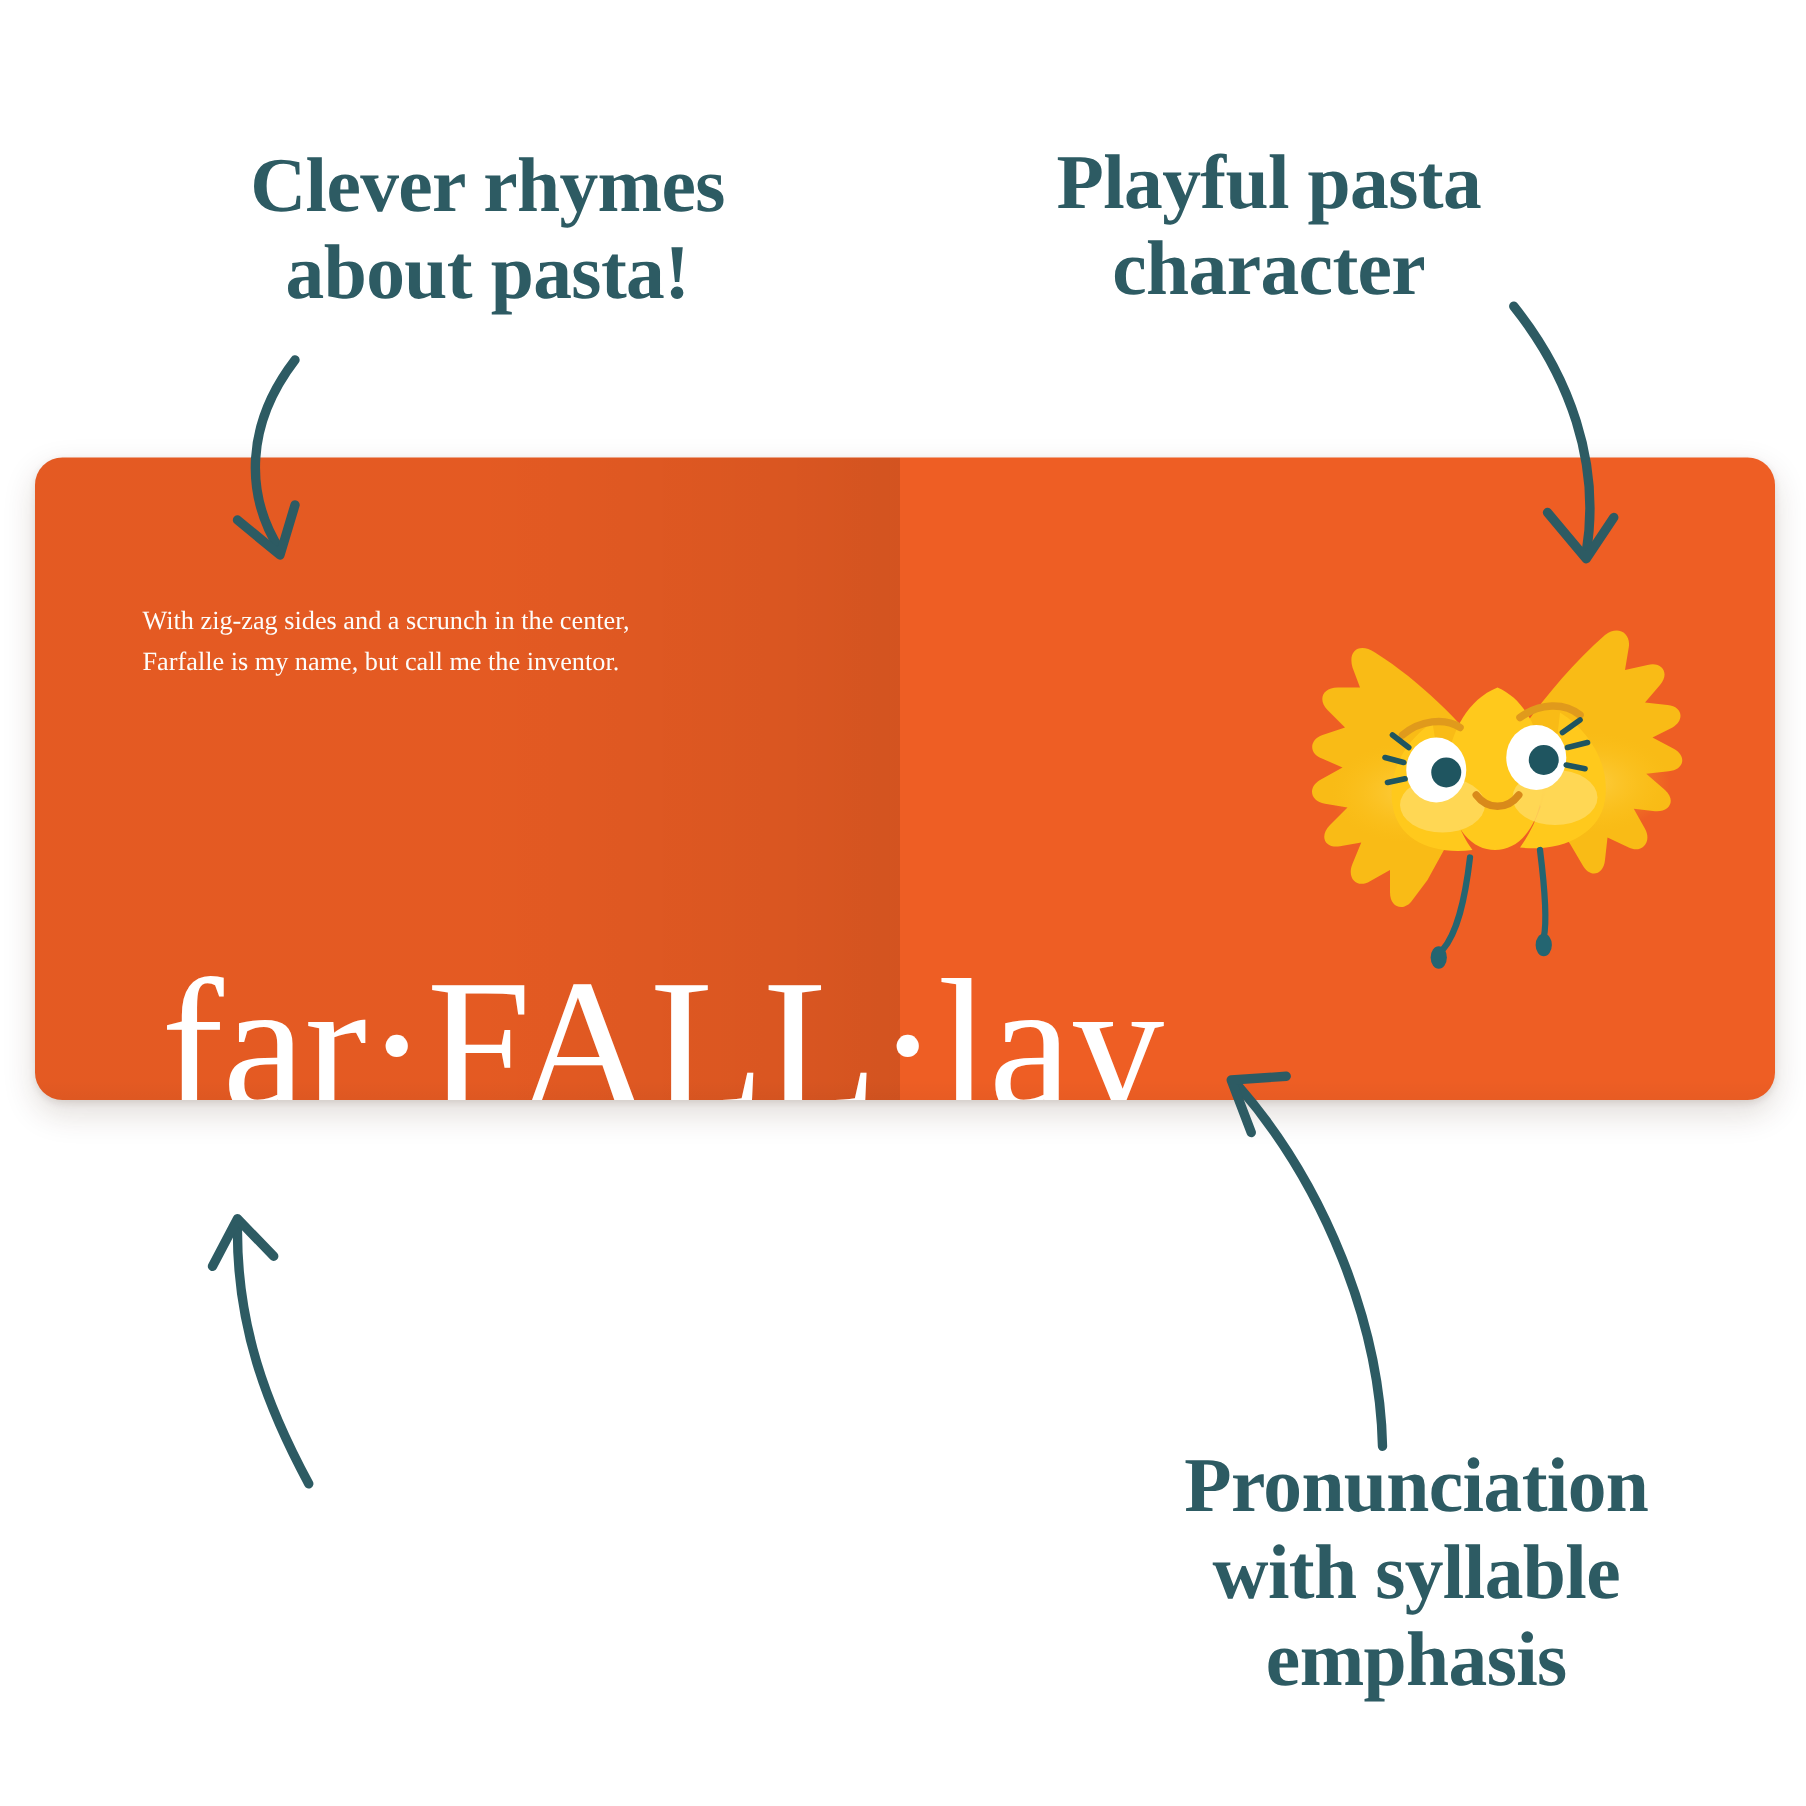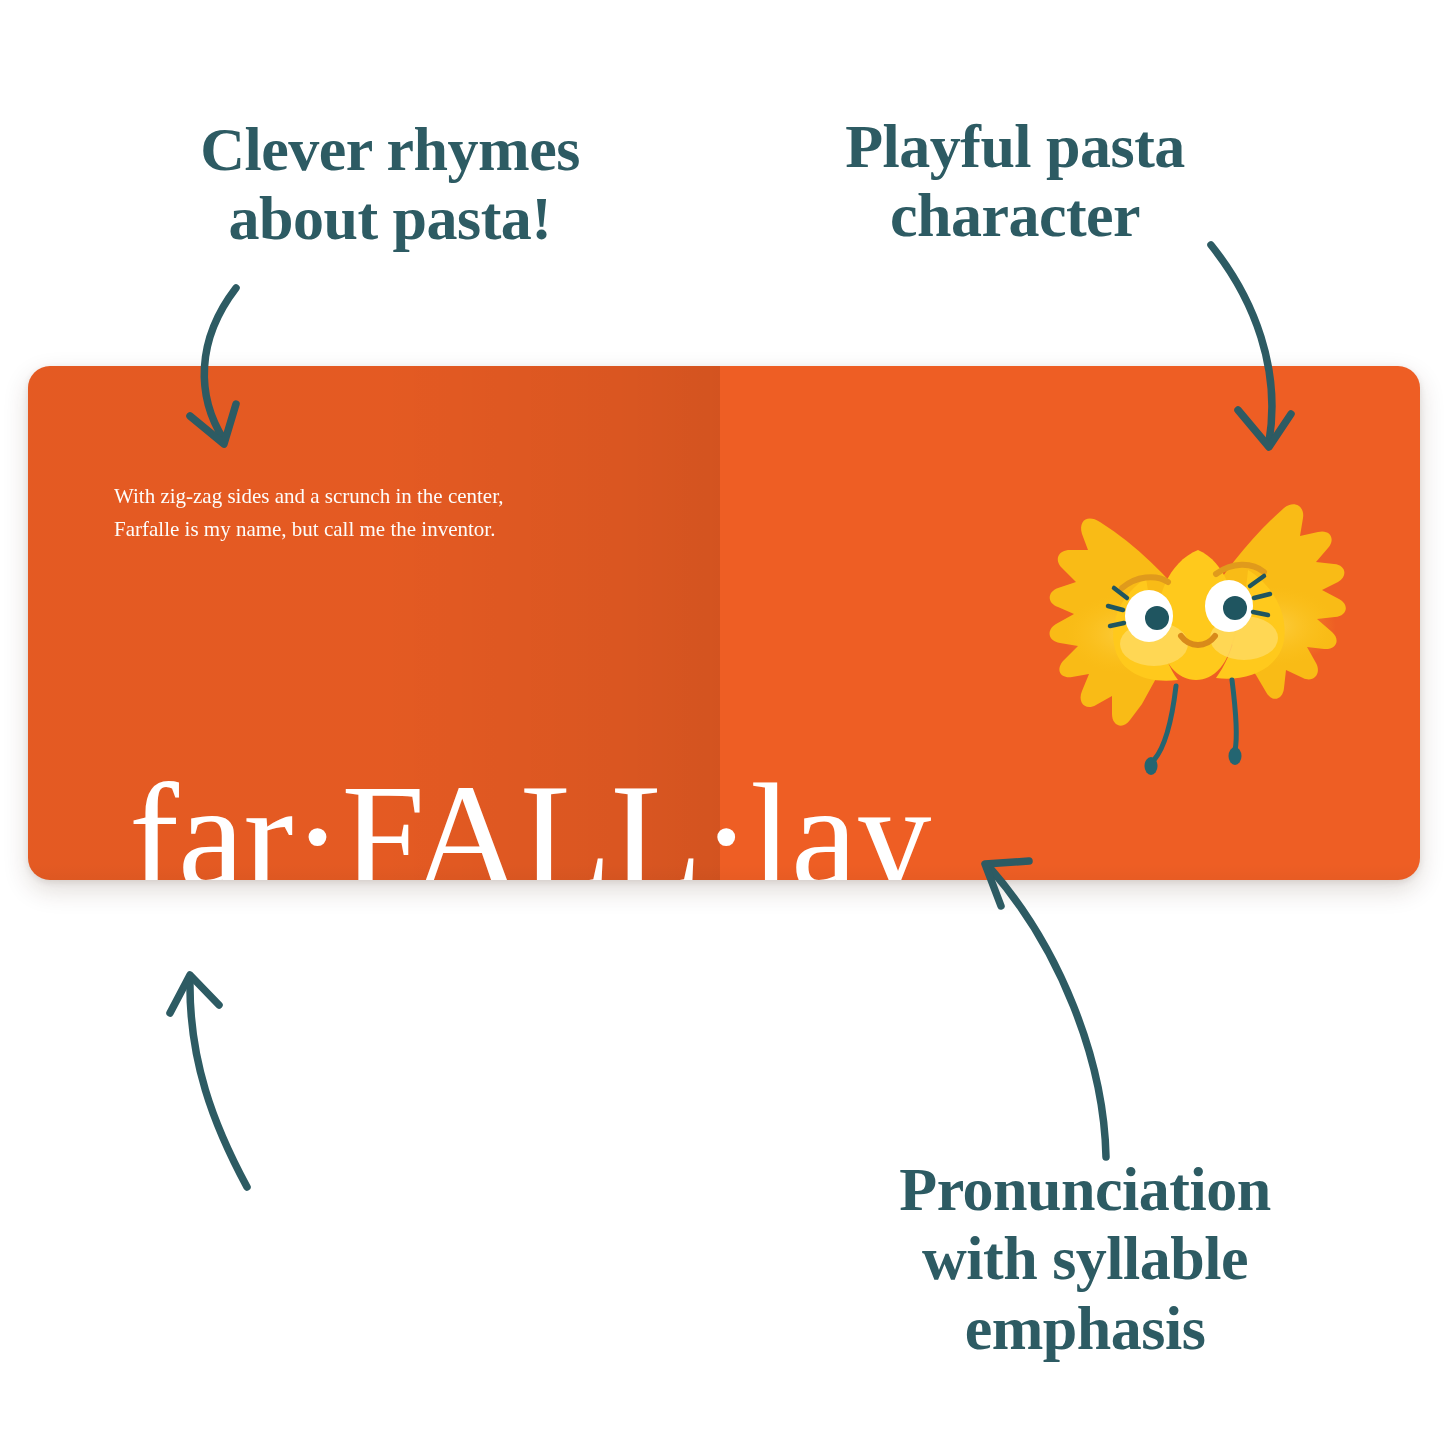--- a/index.html
+++ b/index.html
@@ -39,21 +39,21 @@
     width: 490px;
     font-size: 62px;
   }
   #callout-pasta-name {
     left: 90px;
     top: 1200px;
     width: 350px;
     font-size: 62px;
   }
   #callout-pronunciation {
-    left: 820px;
+    left: 868px;
     top: 1155px;
     width: 530px;
     font-size: 62px;
   }
 
   
   #arrow-layer {
     position: absolute;
     left: 0;
     top: 0;

